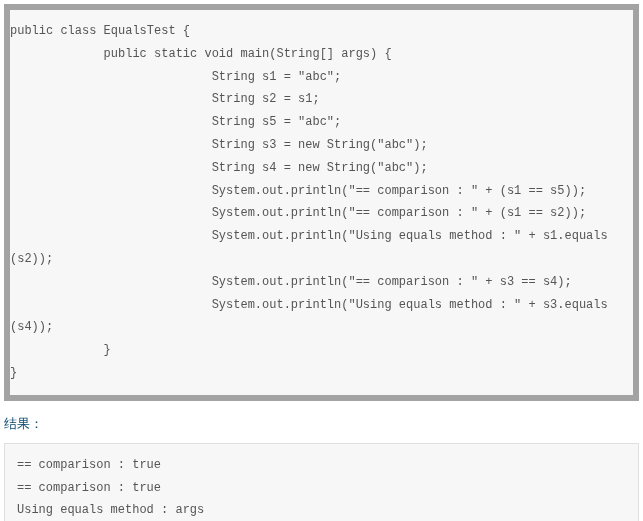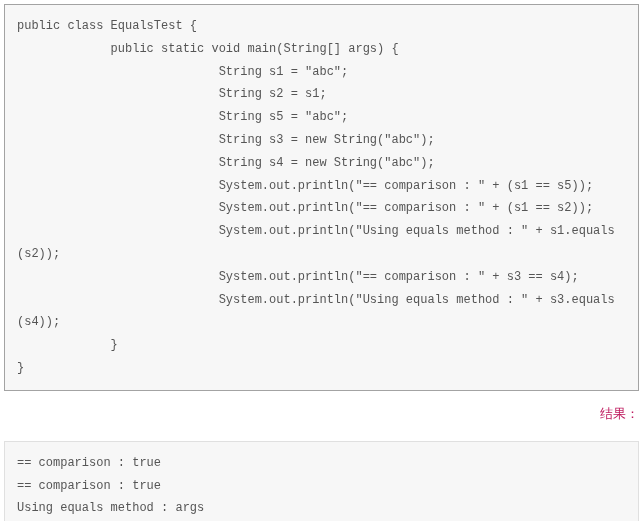--- a/index.html
+++ b/index.html
@@ -6,35 +6,34 @@
       margin: 0;
       padding: 0;
       font-family: "Microsoft YaHei", Arial, sans-serif;
       font-size: 13px;
       background: #ffffff;
       color: #333333;
       width: 643px;
     }
     .code-block {
       background: #f7f7f7;
-      border: 1px solid #a3a3a3;
-      padding: 10px 12px;
+      border: 6px solid #a3a3a3;
+      padding: 10px 0;
       margin: 4px;
       font-family: "Courier New", Consolas, monospace;
       font-size: 12px;
       line-height: 1.9;
       color: #555555;
       white-space: pre;
       overflow: hidden;
     }
     .result-label {
       font-size: 13px;
-      color: #be185d;
-      margin: 14px 4px 18px 4px;
-      text-align: right;
+      color: #0c4a6e;
+      margin: 14px 4px 10px 4px;
     }
     .output-block {
       background: #f7f7f7;
       border: 1px solid #e0e0e0;
       padding: 10px 12px;
       margin: 4px;
       font-family: "Courier New", Consolas, monospace;
       font-size: 12px;
       line-height: 1.9;
       color: #555555;

